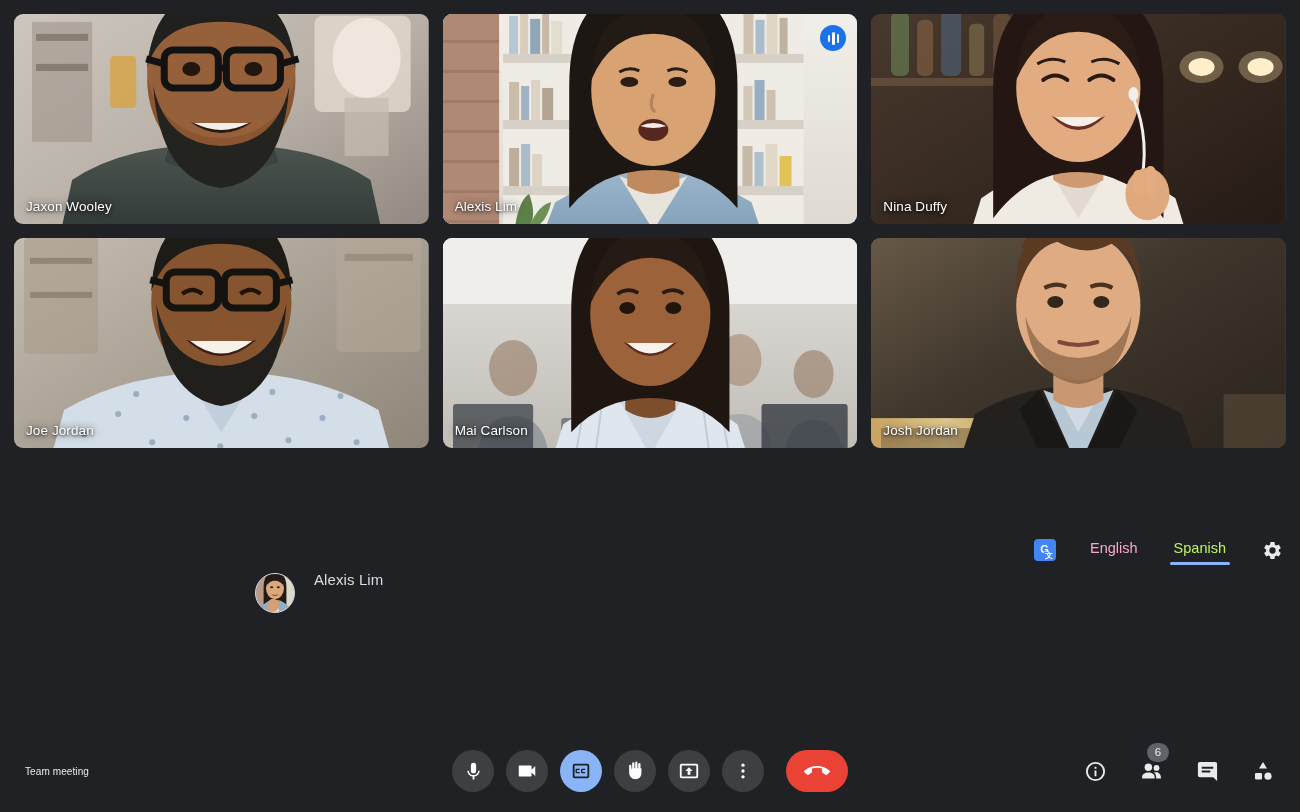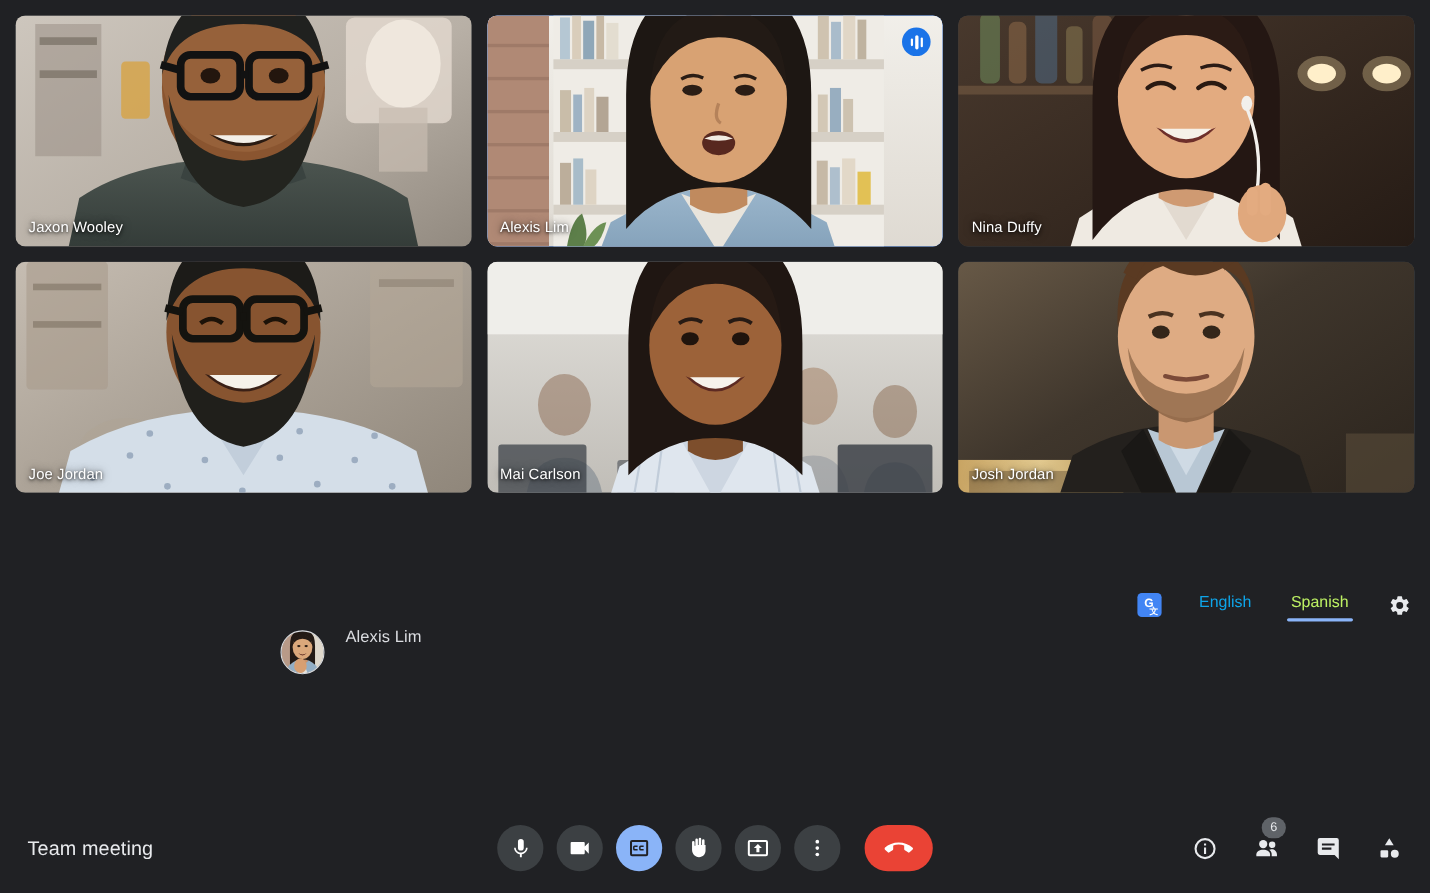--- a/index.html
+++ b/index.html
@@ -128,21 +128,21 @@
     font-weight: 700;
     color: #ffffff;
     line-height: 1;
     background: #4285f4;
     padding: 0 1px;
   }
 
   .lang-tab {
     position: relative;
     font-size: 14.5px;
-    color: #0ea5e9;
+    color: #f9a8d4;
     padding: 4px 4px 9px;
     margin: 0 14px;
     cursor: pointer;
     white-space: nowrap;
   }
   .lang-tab.selected { color: #bef264; }
   .lang-tab.selected::after {
     content: "";
     position: absolute;
     left: 0; right: 0;
@@ -207,21 +207,21 @@
     width: 1300px;
     height: 82px;
     display: flex;
     align-items: center;
     background: #202124;
   }
 
   .meeting-title {
     position: absolute;
     left: 25px;
-    font-size: 18px;
+    font-size: 10px;
     color: #e8eaed;
     letter-spacing: .1px;
   }
 
   .controls {
     position: absolute;
     left: 50%;
     transform: translateX(-50%);
     display: flex;
     align-items: center;

